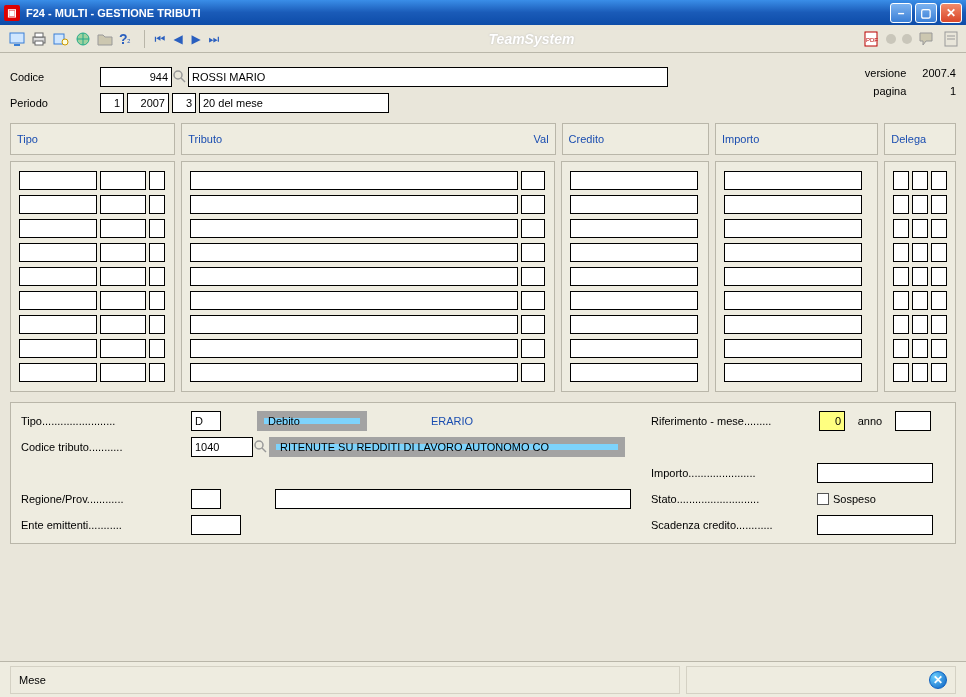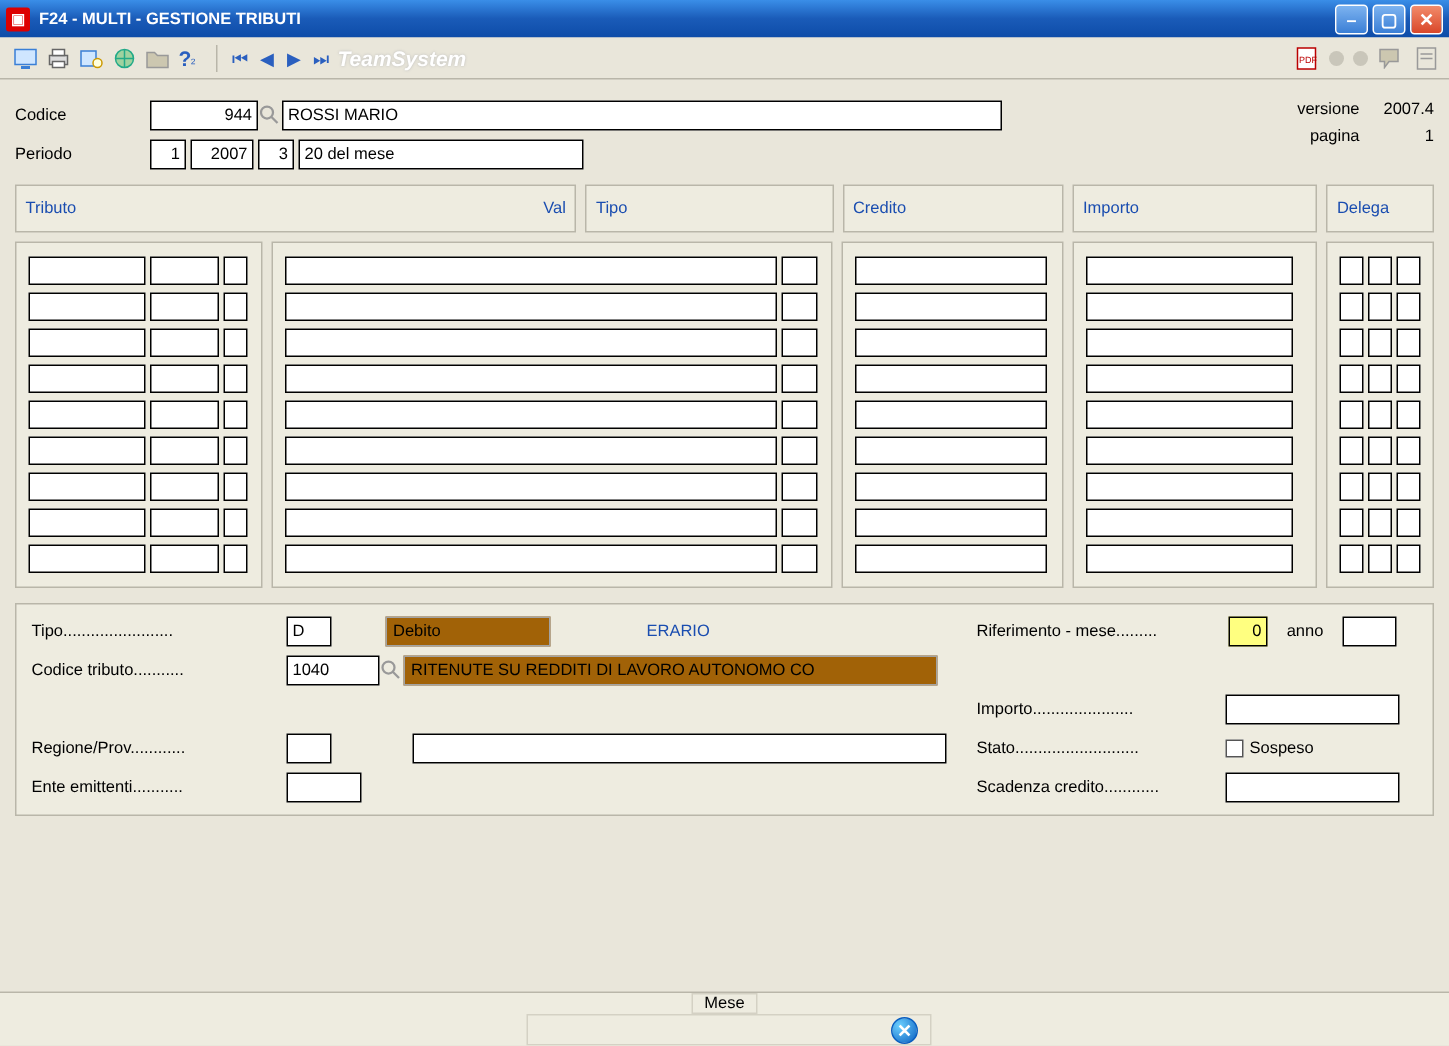--- a/index.html
+++ b/index.html
@@ -35,21 +35,21 @@
   .toolbar {
     height: 28px; background: #e9e6da; border-bottom: 1px solid #b9b6a9;
     display:flex; align-items:center; padding: 0 6px 0 8px; gap:4px;
   }
   .tool-ico {
     width:18px; height:18px; display:flex; align-items:center; justify-content:center;
     cursor:pointer; color:#4a6;
   }
   .tool-sep { width:1px; height:18px; background:#b9b6a9; margin:0 4px; }
   .nav-arrow { color:#2a5fbf; font-size:12px; cursor:pointer; width:14px; text-align:center;}
-  .brand { flex:1; text-align:left; color:#fff; font-style:italic; font-weight:bold; font-size:14px; padding-right:20px; text-shadow:0 0 2px #bbb;}
+  .brand { flex:1; text-align:center; color:#fff; font-style:italic; font-weight:bold; font-size:14px; padding-right:20px; text-shadow:0 0 2px #bbb;}
   .right-tools { display:flex; align-items:center; gap:6px; }
   .dot { width:10px;height:10px;border-radius:5px;background:#c9c6ba;}
 
   .content { flex:1; padding: 14px 10px 10px 10px; display:flex; flex-direction:column; gap:10px; }
   .panel { background:#e9e6da; }
 
   
   .hdr { display:flex; align-items:flex-start; }
   .hdr-left { display:grid; grid-template-columns: 90px auto; row-gap:6px; align-items:center;}
   .lbl { color:#000; }
@@ -95,31 +95,31 @@
   .c-im { width:138px;}
   
   .c-d { width:16px;}
 
   
   .detail {
     border:1px solid #b9b6a9; background:#eeece0; padding:8px 10px;
     display:grid; grid-template-columns: 170px 240px 220px 1fr; row-gap:6px; align-items:center;
   }
   .dotlbl { color:#000; white-space:nowrap;}
-  .dbox { background:#a16207; border:1px solid #a3a3a3; height:20px; padding:0 4px; display:flex; align-items:center;}
+  .dbox { background:#7dd3fc; border:7px solid #a3a3a3; height:20px; padding:0 4px; display:flex; align-items:center;}
   .dinp { border:1px solid #000; background:#fff; height:20px; padding:0 3px; font:inherit;}
   .erario { color:#1a4db0; font-weight:normal; text-align:left; }
   .yellow { background:#ffff80;}
   .chk { display:flex; align-items:center; gap:4px;}
   .chk-box { width:12px; height:12px; border:1px solid #555; background:#fff;}
 
   
   .statusbar {
     height:36px; border-top:1px solid #b9b6a9; background:#eeece0;
-    display:flex; align-items:center; padding:0 10px;flex-direction:column;
+    display:flex; align-items:center; padding:0 10px;
   }
   .status-left { flex:1; background:#eeece0; border:1px solid #d4d1c4; height:28px; display:flex; align-items:center; padding:0 8px;}
   .status-right { width:270px; height:28px; border:1px solid #d4d1c4; margin-left:6px; display:flex; align-items:center; justify-content:flex-end; padding:0 8px;}
   .close-circ {
     width:18px; height:18px; border-radius:9px;
     background: radial-gradient(circle at 30% 30%, #6bd0ff, #0a5fc0);
     display:flex;align-items:center;justify-content:center;color:#fff;font-weight:bold;font-size:12px;
     border:1px solid #0a5fc0; cursor:pointer;
   }
   svg { display:block;}
@@ -232,25 +232,25 @@
       <div class="hdr-right">
         <div>versione</div>
         <div>2007.4</div>
         <div>pagina</div>
         <div>1</div>
       </div>
     </div>
 
     <div class="grid-wrap">
       <div class="grid-heads">
+        <div class="head-cell w-tipo">Tipo</div>
         <div class="head-cell w-tributo">
           <span>Tributo</span>
           <span>Val</span>
         </div>
-        <div class="head-cell w-tipo">Tipo</div>
         <div class="head-cell w-credito">Credito</div>
         <div class="head-cell w-importo">Importo</div>
         <div class="head-cell w-delega">Delega</div>
       </div>
 
       <div class="grid-body" id="grid-body">
           <div class="col-box w-tipo">
             <div class="row">
               <div class="cell c-t1"></div>
               <div class="cell c-t2"></div>

